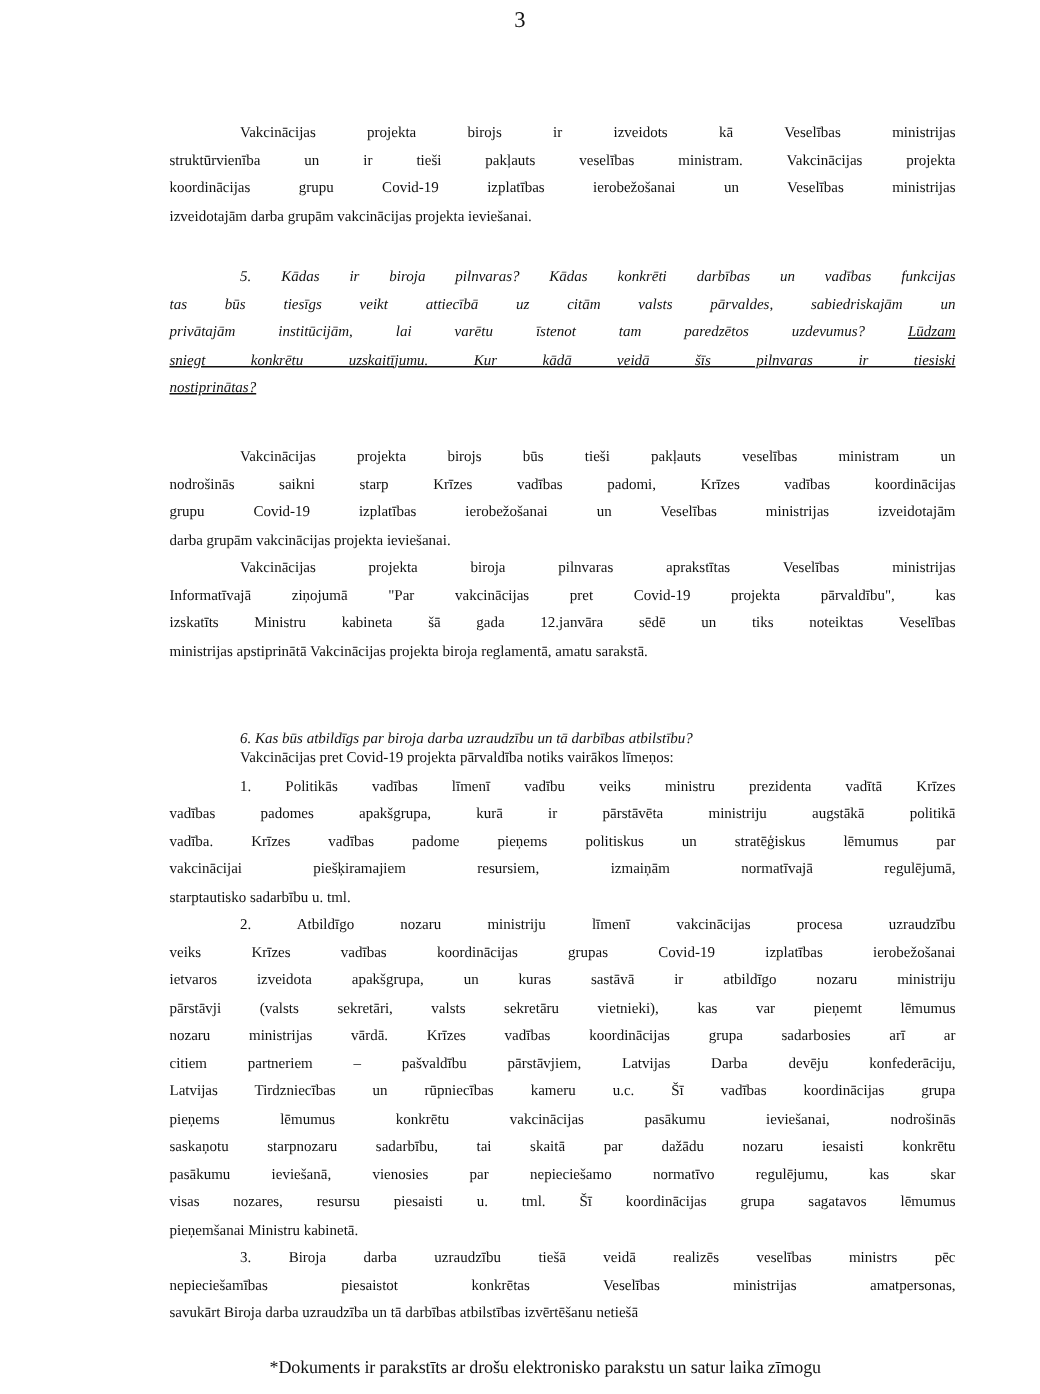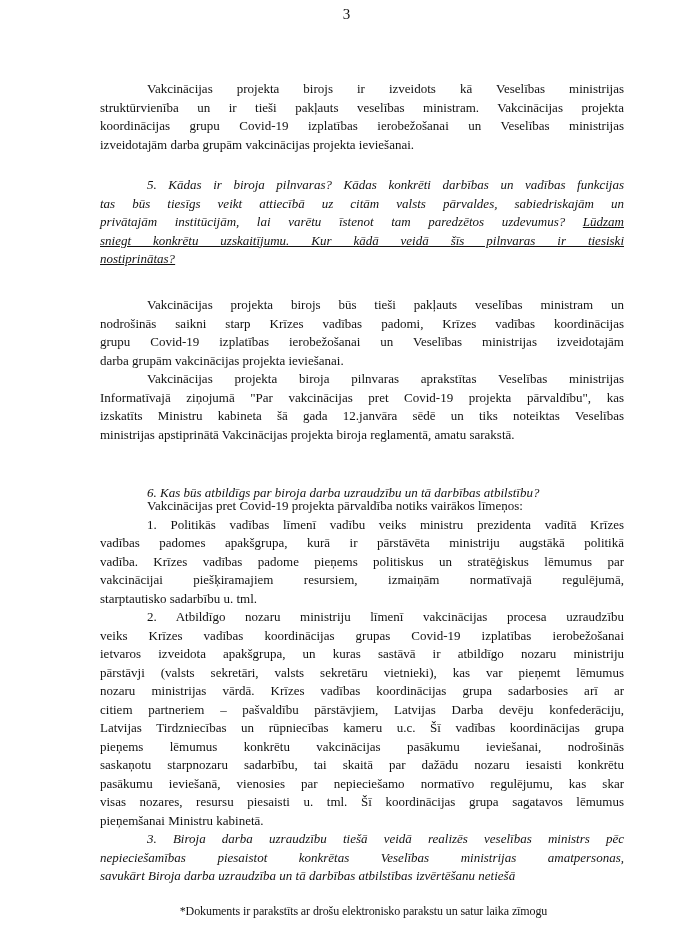--- a/index.html
+++ b/index.html
@@ -1,19 +1,19 @@
 <!DOCTYPE html>
 <html><head>
   <meta charset="utf-8">
   <style>
     html, body { margin: 0; padding: 0; background: #ffffff; }
     body { width: 693px; height: 929px; position: relative; overflow: hidden;
            font-family: "Liberation Serif", "DejaVu Serif", serif; color: #111; }
     .page-number { position: absolute; top: 6px; left: 0; width: 693px; text-align: center; font-size: 15px; }
-    .body { position: absolute; left: 100px; width: 524px; font-size: 13px; line-height: 18.5px; }
+    .body { position: absolute; left: 113px; width: 524px; font-size: 10px; line-height: 18.5px; }
     .para { margin: 0; }
     .line { display: block; text-align: justify; text-align-last: justify; white-space: nowrap; height: 18.5px; }
     .line.last { text-align-last: left; }
     .line.indent { padding-left: 47px; }
     .line span { white-space: normal; }
     .italic { font-style: italic; }
     .u { text-decoration: underline; }
     .footer { position: absolute; top: 904px; left: 17px; width: 693px; text-align: center; font-size: 12px; letter-spacing: -0.1px; }
   </style>
 </head>
@@ -67,20 +67,20 @@
       <span class="line">pārstāvji (valsts sekretāri, valsts sekretāru vietnieki), kas var pieņemt lēmumus</span>
       <span class="line">nozaru ministrijas vārdā. Krīzes vadības koordinācijas grupa sadarbosies arī ar</span>
       <span class="line">citiem partneriem – pašvaldību pārstāvjiem, Latvijas Darba devēju konfederāciju,</span>
       <span class="line">Latvijas Tirdzniecības un rūpniecības kameru u.c. Šī vadības koordinācijas grupa</span>
       <span class="line">pieņems lēmumus konkrētu vakcinācijas pasākumu ieviešanai, nodrošinās</span>
       <span class="line">saskaņotu starpnozaru sadarbību, tai skaitā par dažādu nozaru iesaisti konkrētu</span>
       <span class="line">pasākumu ieviešanā, vienosies par nepieciešamo normatīvo regulējumu, kas skar</span>
       <span class="line">visas nozares, resursu piesaisti u. tml. Šī koordinācijas grupa sagatavos lēmumus</span>
       <span class="line last">pieņemšanai Ministru kabinetā.</span>
     </div>
-    <div class="body para" style="top: 830px; font-style: italic;">
+    <div class="body para" style="top: 830px;">
       <span class="line indent">3. Biroja darba uzraudzību tiešā veidā realizēs veselības ministrs pēc</span>
       <span class="line">nepieciešamības piesaistot konkrētas Veselības ministrijas amatpersonas,</span>
       <span class="line last">savukārt Biroja darba uzraudzība un tā darbības atbilstības izvērtēšanu netiešā</span>
     </div>
   </div>
 
 <div class="footer">*Dokuments ir parakstīts ar drošu elektronisko parakstu un satur laika zīmogu</div>
 
 </body></html>

